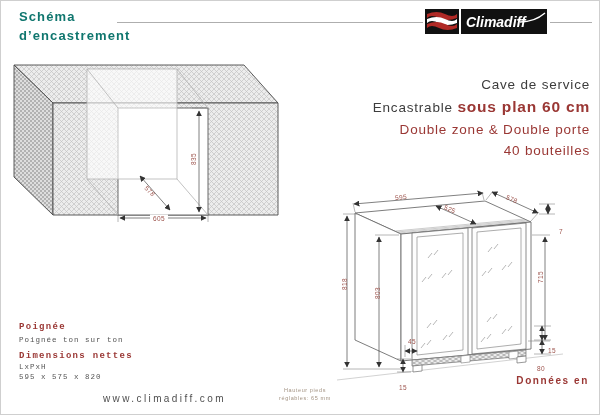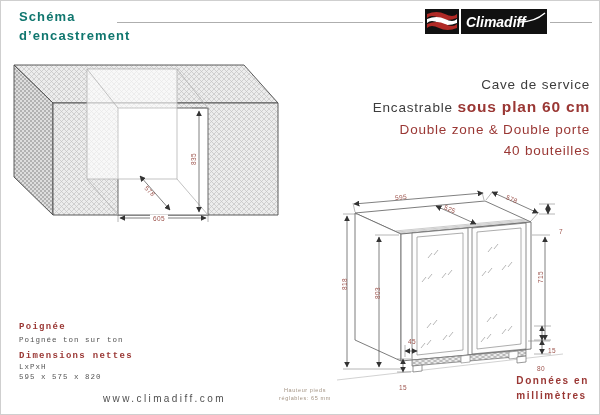--- a/index.html
+++ b/index.html
@@ -220,16 +220,15 @@
 
   <div class="website">www.climadiff.com</div>
 
   <div class="feet-note">
     <div>Hauteur pieds</div>
     <div>réglables: 65 mm</div>
   </div>
 
   <div class="units-note">
     <div>Données en</div>
-    <div>millimètres</div>
   </div>
 
 </div>
 
 </body></html>

